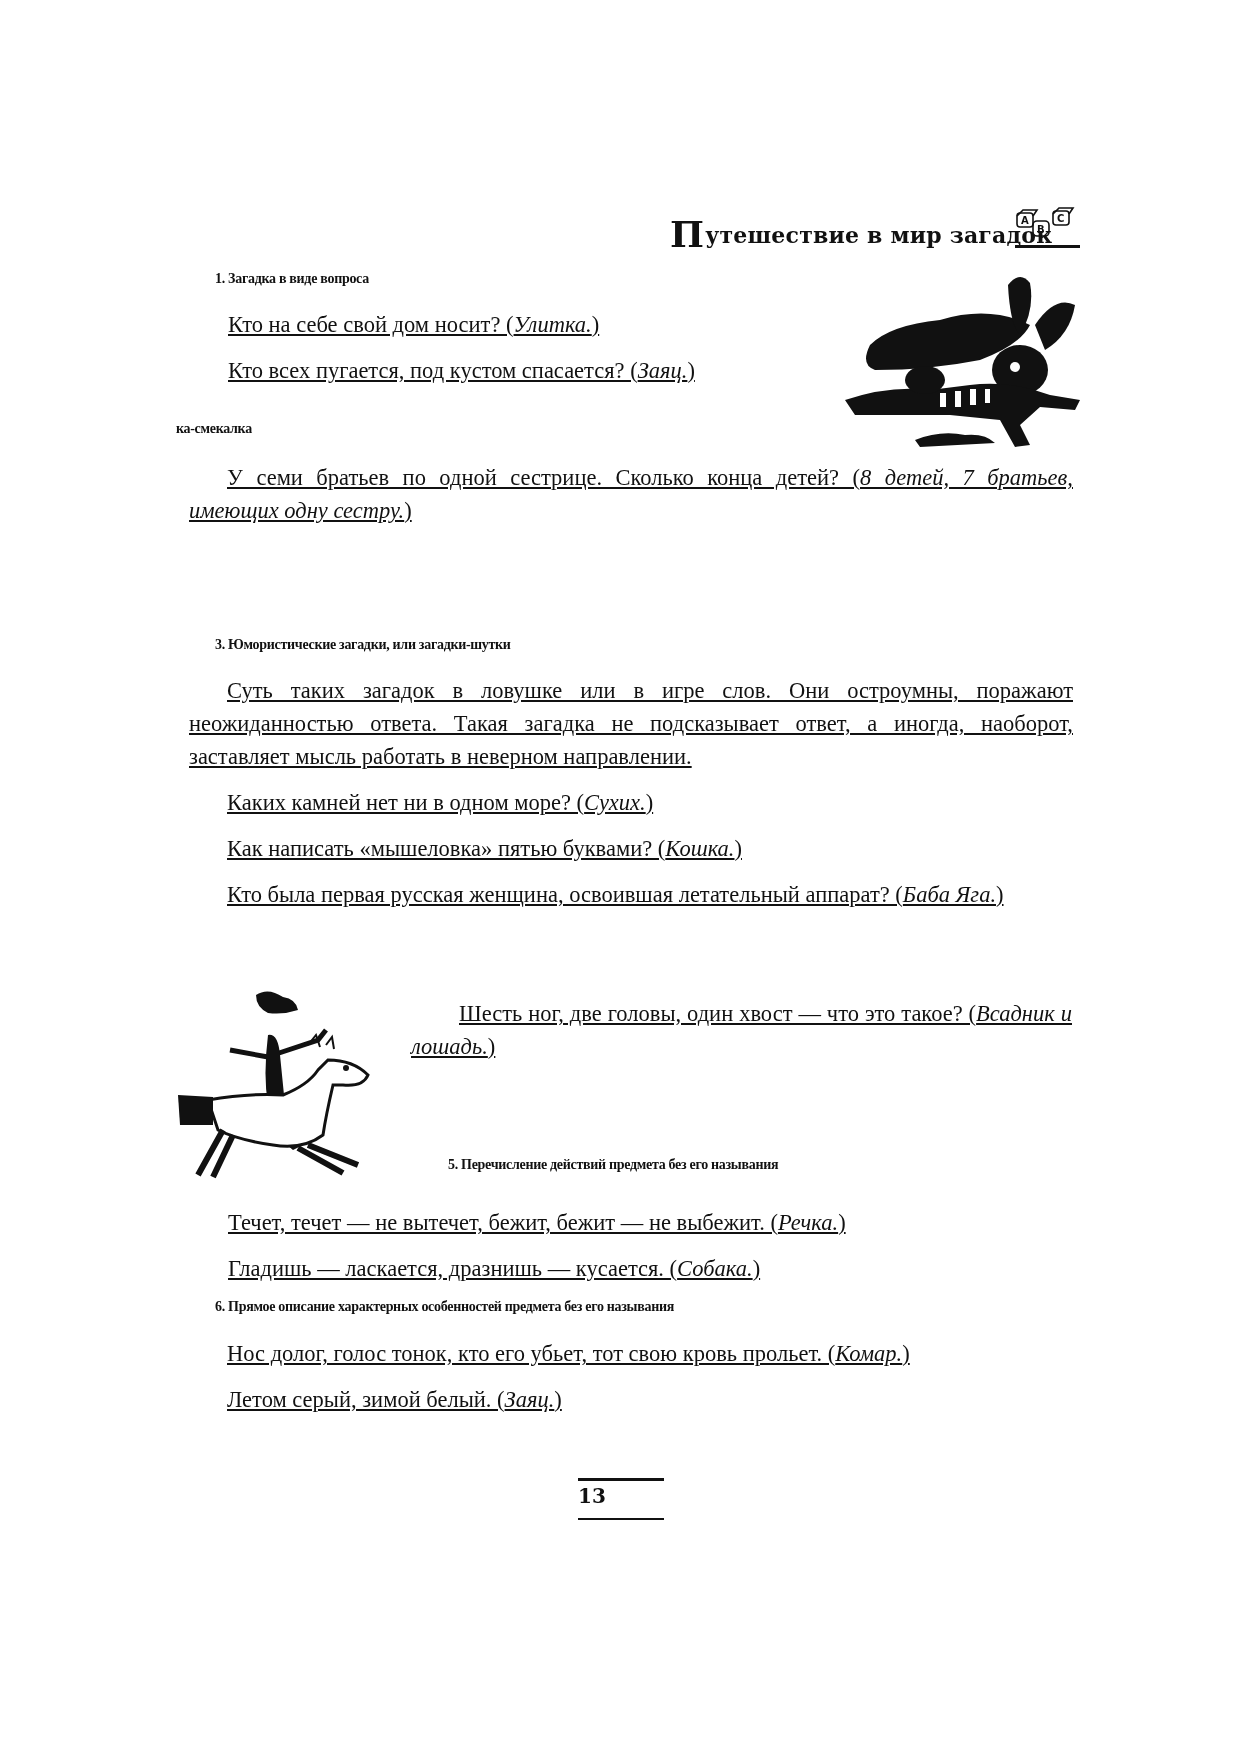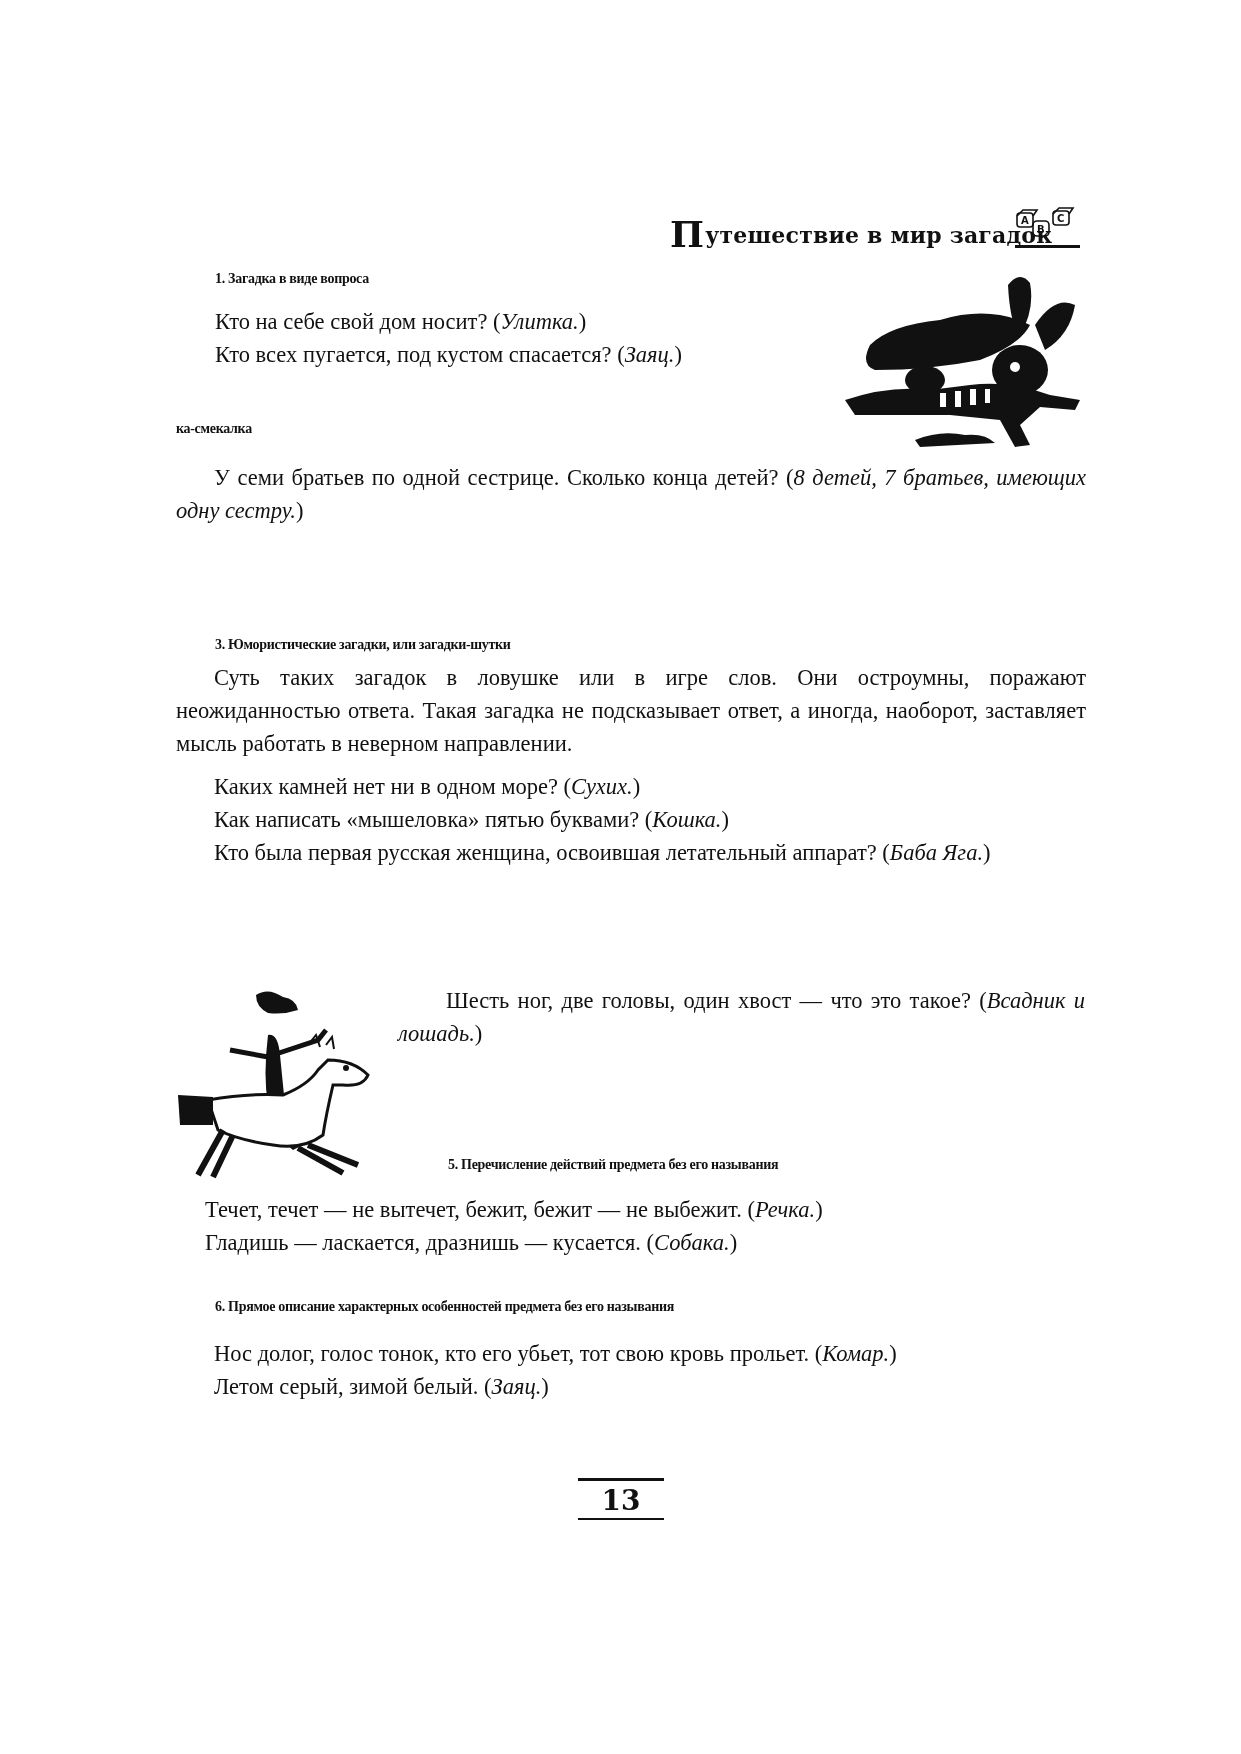--- a/index.html
+++ b/index.html
@@ -8,30 +8,30 @@
     .page { position: absolute; left: 0; top: 0; width: 1241px; height: 1754px; border-radius: 13px; }
     .header { position: absolute; left: 670px; top: 205px; width: 420px; height: 50px; }
     .header-title { position: absolute; left: 0; top: 8px; font-family: "DejaVu Serif", serif;
                     font-weight: bold; font-size: 22px; letter-spacing: 0.2px; white-space: nowrap; }
     .header-title .cap { font-size: 36px; font-weight: bold; vertical-align: -4px; margin-right: 1px; }
     .header-icon { position: absolute; left: 345px; top: 2px; width: 60px; height: 36px; }
     .header-rule { position: absolute; left: 345px; top: 40px; width: 65px; height: 3px; background: #111; }
 
     .block { position: absolute; font-size: 22.5px; line-height: 33px; }
     .h { font-weight: bold; font-family: "Liberation Serif", serif; font-size: 14px; letter-spacing: -0.3px; }
-    .p { margin: 0; }
+    .p { margin: 13px; text-decoration: underline; }
     .indent { text-indent: 38px; }
     .ans { font-style: italic; }
     .just { text-align: justify; text-align-last: left; }
 
     .illus { position: absolute; }
     .page-num-wrap { position: absolute; left: 578px; top: 1478px; width: 86px; height: 40px; }
     .pn-rule-top { position: absolute; left: 0; top: 0; width: 86px; height: 3px; background: #111; }
-    .pn { position: absolute; left: 0; top: 6px; width: 86px; text-align: center;
-          font-family: "DejaVu Serif", serif; font-weight: bold; font-size: 28px; }
+    .pn { position: absolute; left: 0; top: 6px; width: 86px; 
+          font-family: "DejaVu Serif", serif; font-weight: bold; font-size: 20px; }
     .pn-rule-bot { position: absolute; left: 0; top: 40px; width: 86px; height: 2px; background: #111; }
   </style>
 </head>
 <body>
 
 <div class="page">
 
   <div class="header">
     <div class="header-title"><span class="cap">П</span><span>утешествие в мир загадок</span></div>
     <svg class="header-icon" viewBox="0 0 60 36">
@@ -99,21 +99,21 @@
     <path d="M140 60 L148 50 L152 62 M158 60 L164 52 L166 64" stroke="#111" stroke-width="2" fill="none"></path>
   </svg>
 
   <div class="block" style="left:398px; top:984px; width:687px;">
     <p class="p indent just" style="text-indent:48px;"><span>Шесть ног, две головы, один хвост — что это такое? (</span><span class="ans">Всадник и лошадь.</span><span>)</span></p>
   </div>
 
   <div class="block" style="left:448px; top:1148px; width:640px;">
     <div class="h">5. Перечисление действий предмета без его называния</div>
   </div>
-  <div class="block" style="left:205px; top:1193px; width:870px;">
+  <div class="block" style="left:215px; top:1193px; width:870px;">
     <p class="p"><span>Течет, течет — не вытечет, бежит, бежит — не выбежит. (</span><span class="ans">Речка.</span><span>)</span></p>
     <p class="p"><span>Гладишь — ласкается, дразнишь — кусается. (</span><span class="ans">Собака.</span><span>)</span></p>
   </div>
 
   <div class="block" style="left:176px; top:1290px; width:910px;">
     <div class="h just" style="text-indent:39px; margin-bottom:14px;">6. Прямое описание характерных особенностей предмета без его называния</div>
     <p class="p indent"><span>Нос долог, голос тонок, кто его убьет, тот свою кровь прольет. (</span><span class="ans">Комар.</span><span>)</span></p>
     <p class="p indent"><span>Летом серый, зимой белый. (</span><span class="ans">Заяц.</span><span>)</span></p>
   </div>
 

